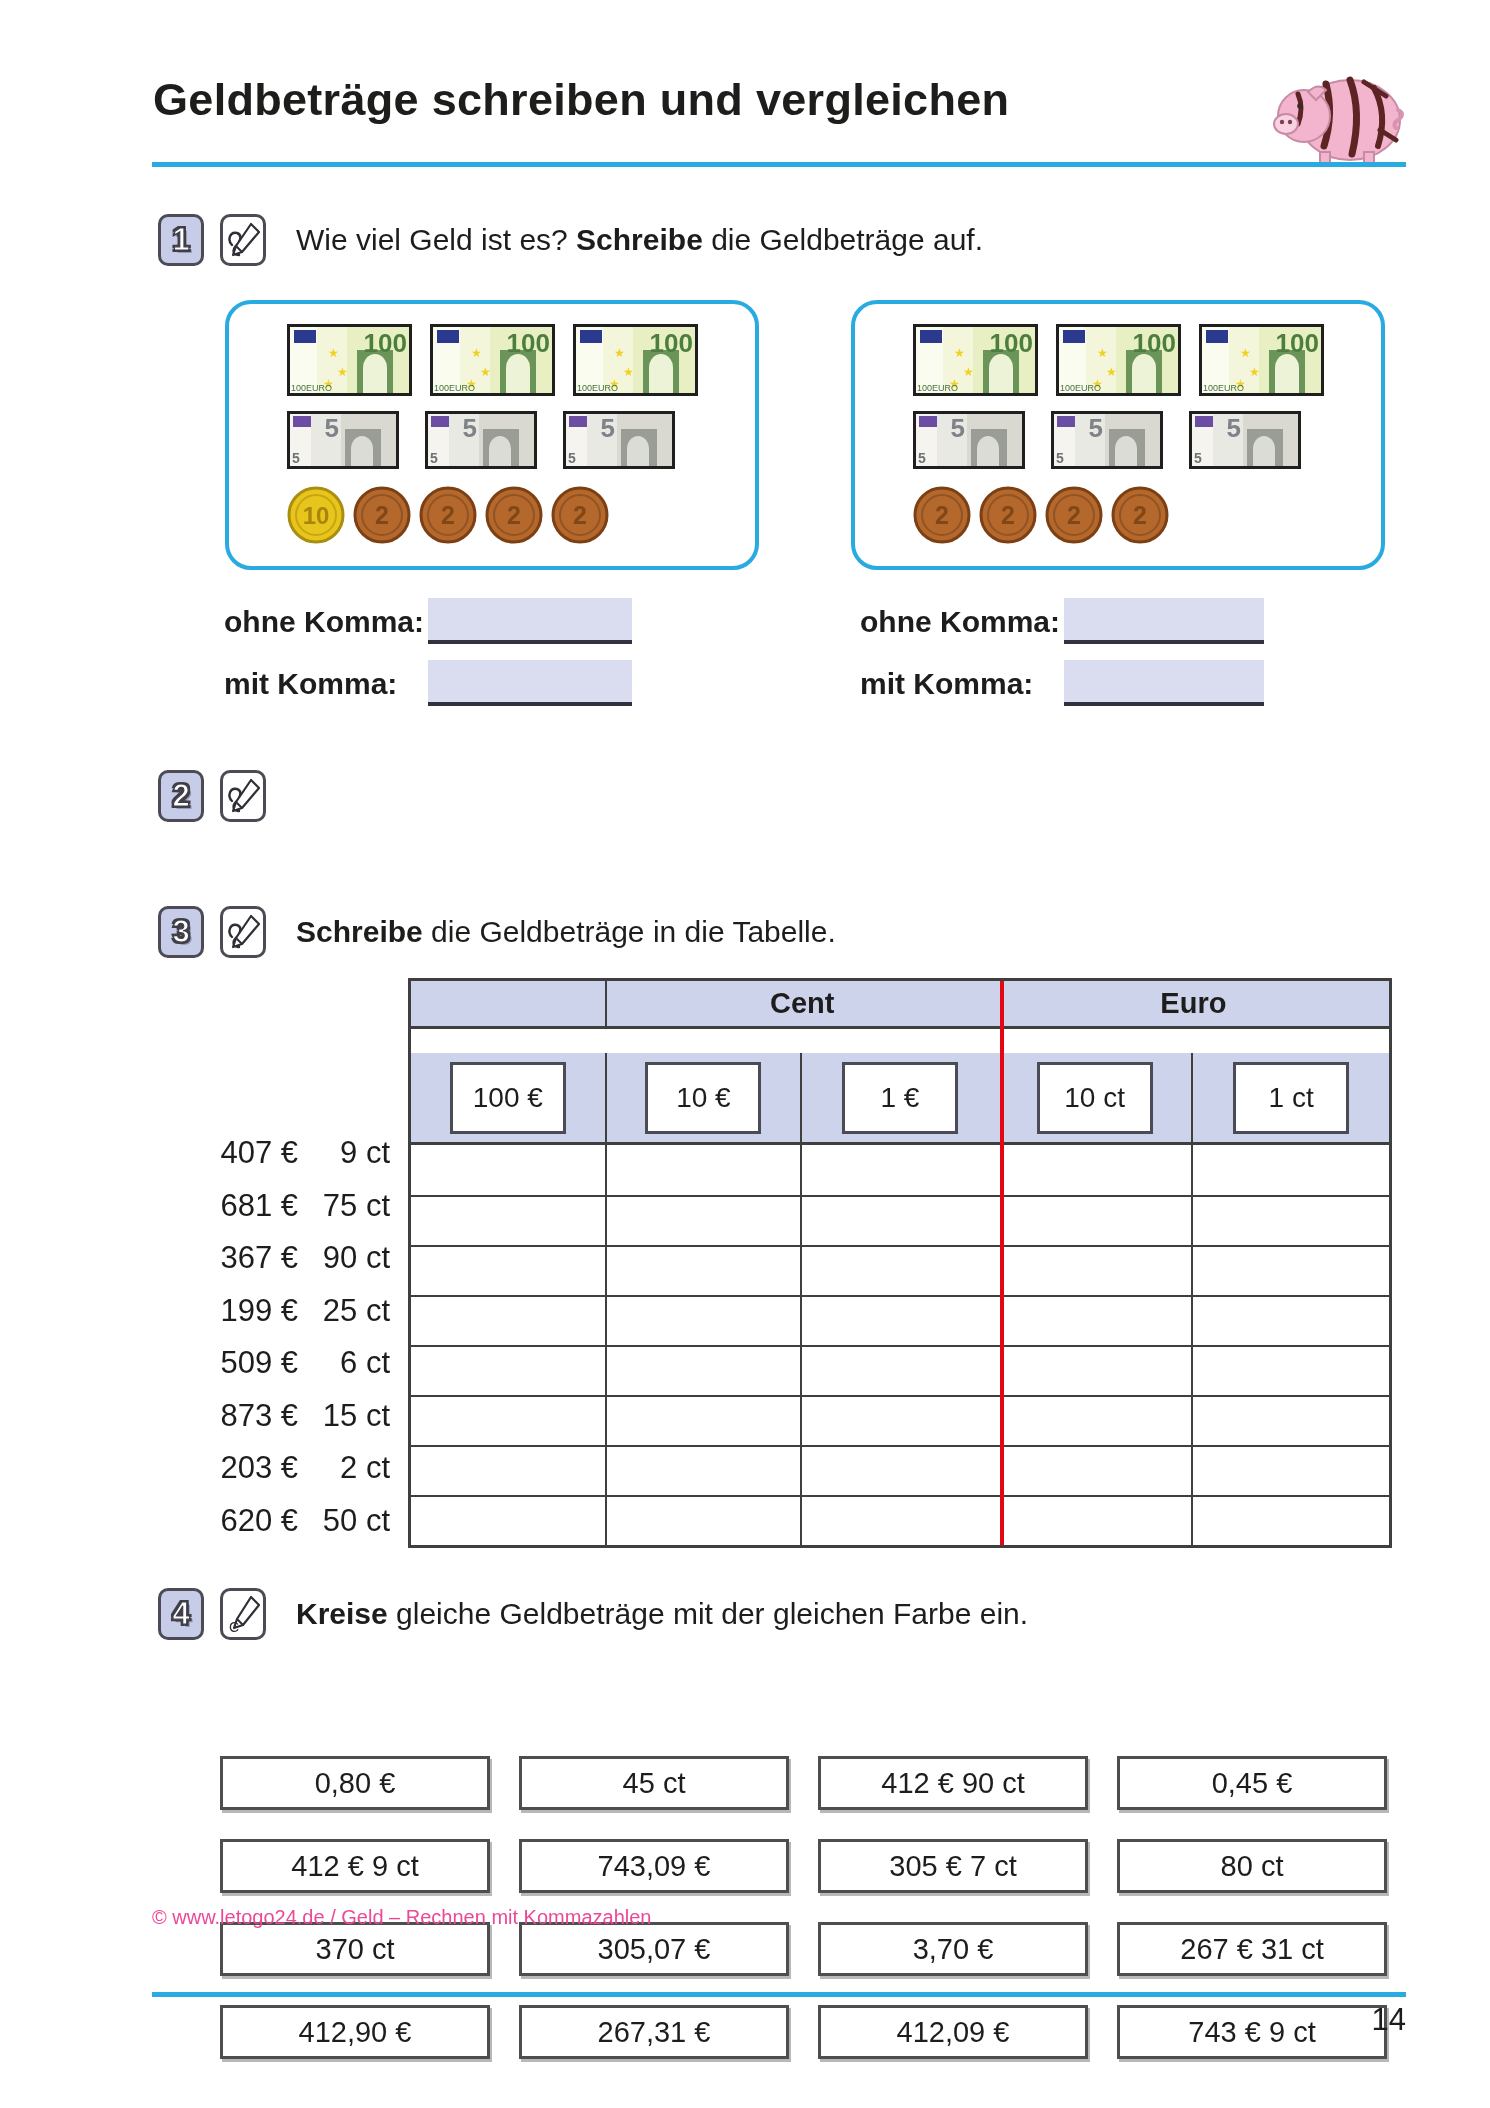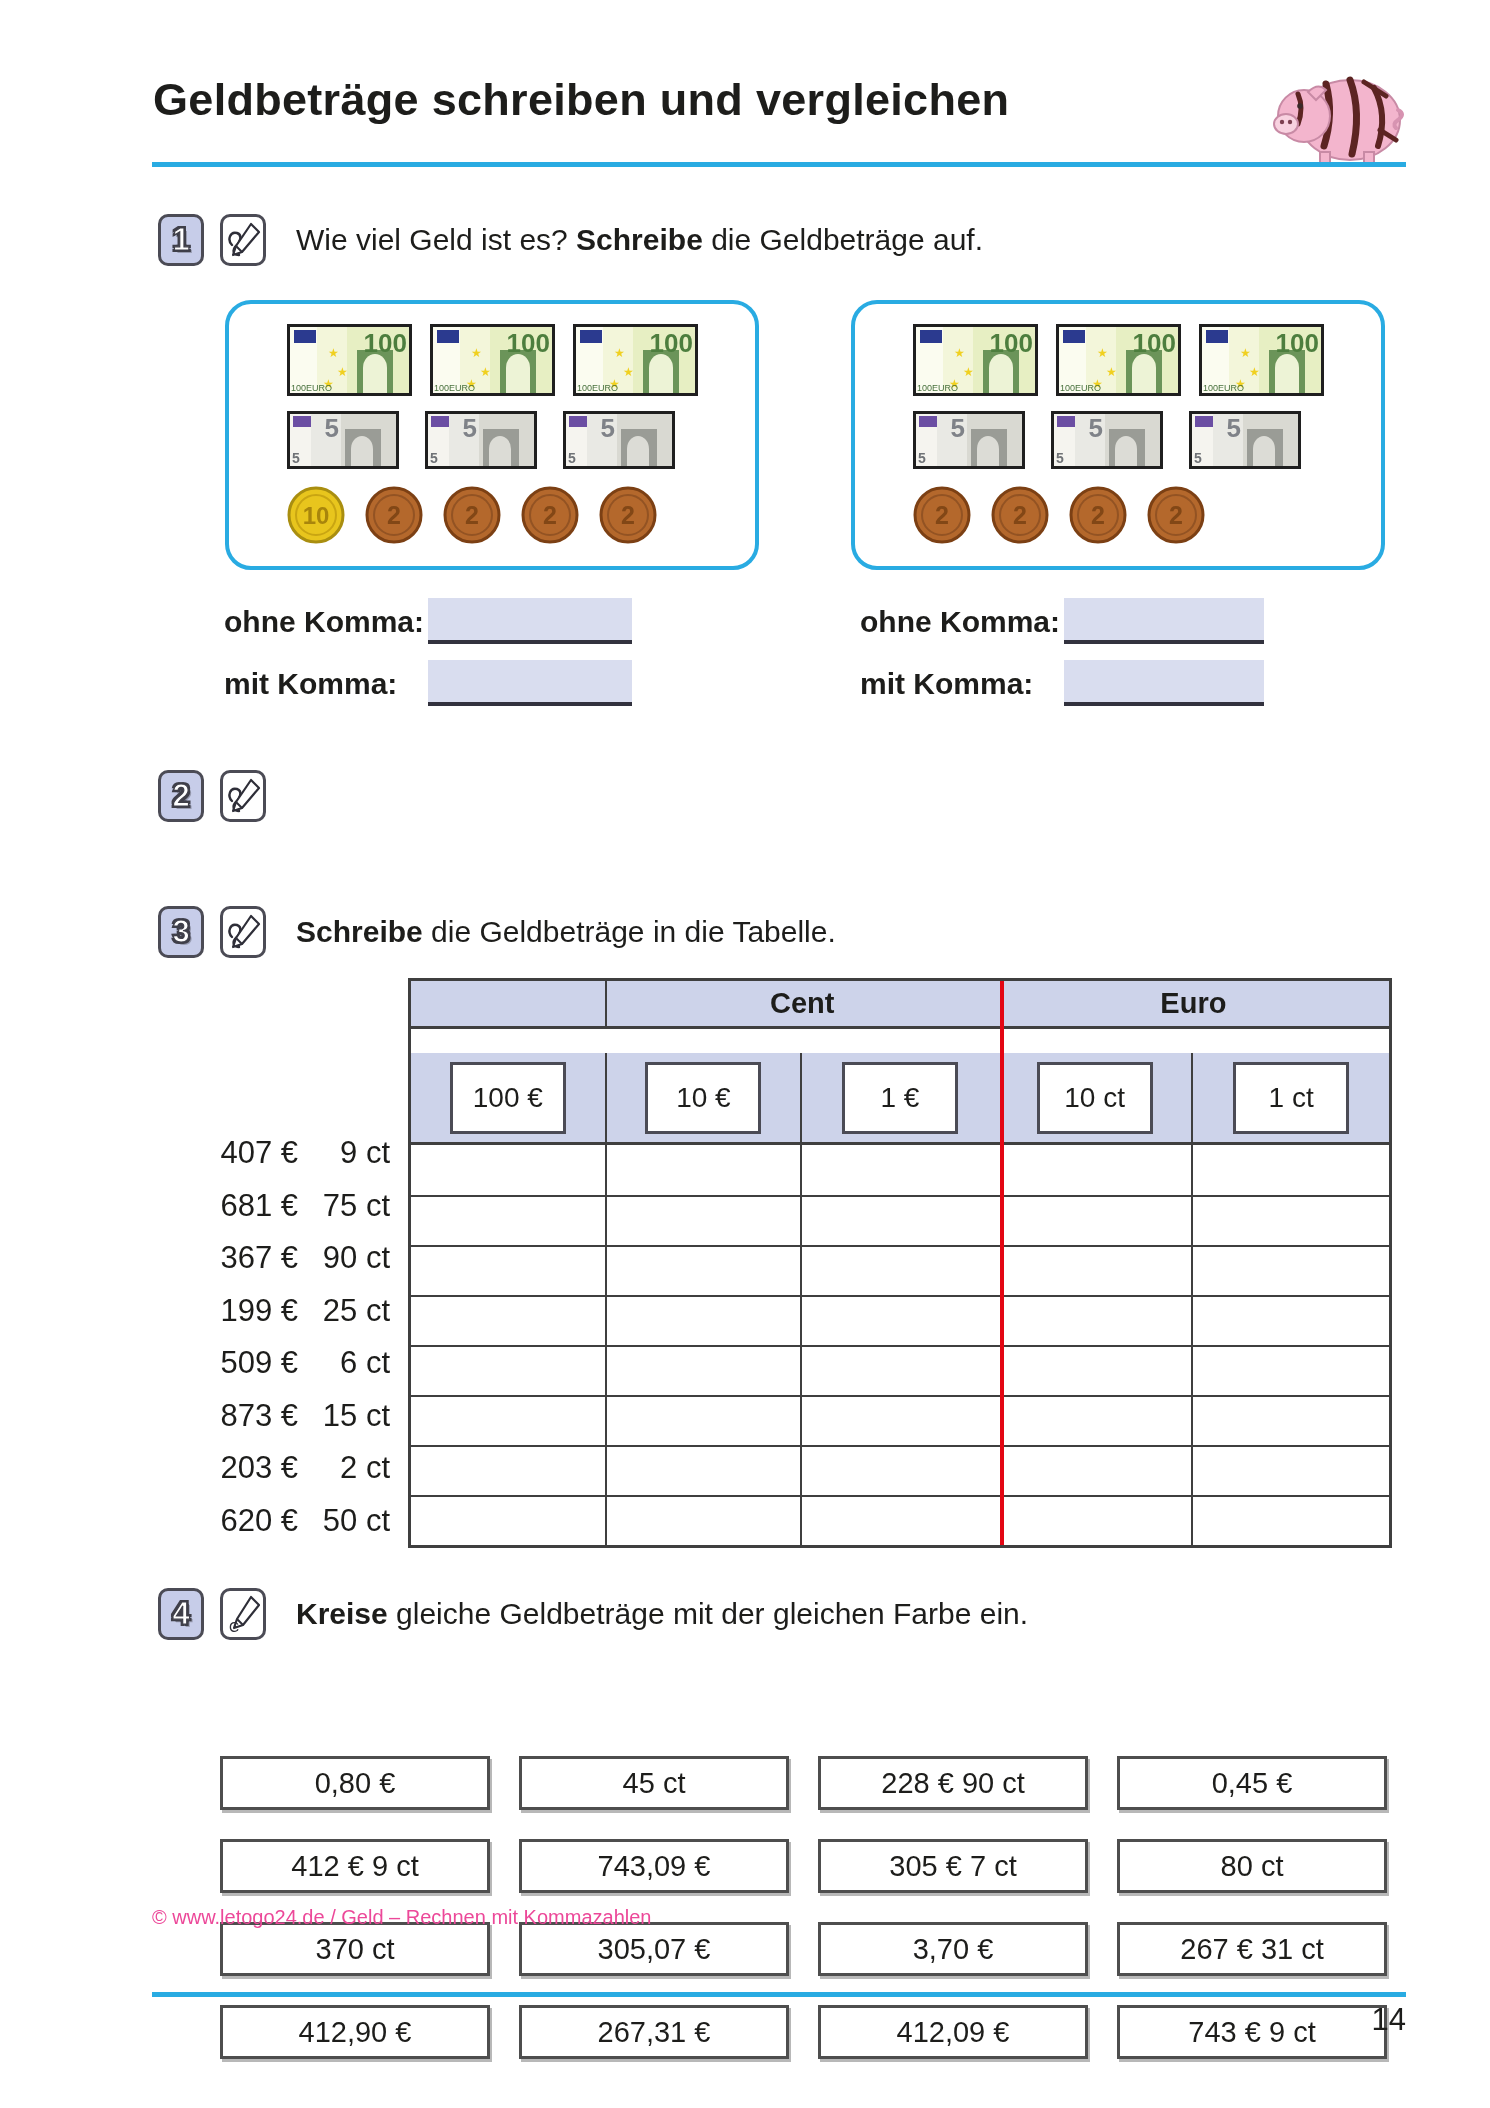--- a/index.html
+++ b/index.html
@@ -28,21 +28,21 @@
     text-shadow:-2px -2px 0 #3f3f49, 2px -2px 0 #3f3f49, -2px 2px 0 #3f3f49, 2px 2px 0 #3f3f49, 3px 3px 0 #979bb0; }
   .badge-icon { background:#fff; margin-left:16px; }
   .task-text { font-size:30px; margin-left:30px; white-space:nowrap; }
 
   
   .money-panel { position:absolute; top:300px; height:270px; width:534px;
     border:4px solid var(--accent); border-radius:26px; padding:20px 0 0 58px; background:#fff; }
   .money-row { display:flex; align-items:center; }
   .row-100 { gap:18px; height:72px; }
   .row-5 { gap:26px; height:58px; margin-top:15px; }
-  .row-coins { gap:20px; height:58px; margin-top:17px; }
+  .row-coins { gap:8px; height:58px; margin-top:17px; }
 
   
   .ans-label { font-size:30px; font-weight:700; white-space:nowrap; }
   .ans-box { width:204px; height:46px; background:var(--lav2); border-bottom:4px solid #32323e; }
 
   
   .money-table { left:408px; top:978px; width:984px; border:3px solid var(--line); background:#fff; position:absolute; }
   .t-group-row { display:grid; grid-template-columns:repeat(5,1fr); height:48px; background:var(--lav);
     border-bottom:3px solid var(--line); }
   .t-gcell { display:flex; align-items:center; justify-content:center; font-size:29px; font-weight:600; }
@@ -486,21 +486,21 @@
         <path d="M14 27 L20 33" stroke="#2e2e38" stroke-width="2"></path>
         <text x="6" y="40" font-size="14" fill="#2e2e38">C</text>
       </svg>
     </div>
     <div class="task-text"><b>Kreise</b><span> gleiche Geldbeträge mit der gleichen Farbe ein.</span></div>
   </div>
 
   <div class="abs match-grid">
       <div class="match-box">0,80 €</div>
       <div class="match-box">45 ct</div>
-      <div class="match-box">228 € 90 ct</div>
+      <div class="match-box">412 € 90 ct</div>
       <div class="match-box">0,45 €</div>
       <div class="match-box">412 € 9 ct</div>
       <div class="match-box">743,09 €</div>
       <div class="match-box">305 € 7 ct</div>
       <div class="match-box">80 ct</div>
       <div class="match-box">370 ct</div>
       <div class="match-box">305,07 €</div>
       <div class="match-box">3,70 €</div>
       <div class="match-box">267 € 31 ct</div>
       <div class="match-box">412,90 €</div>

